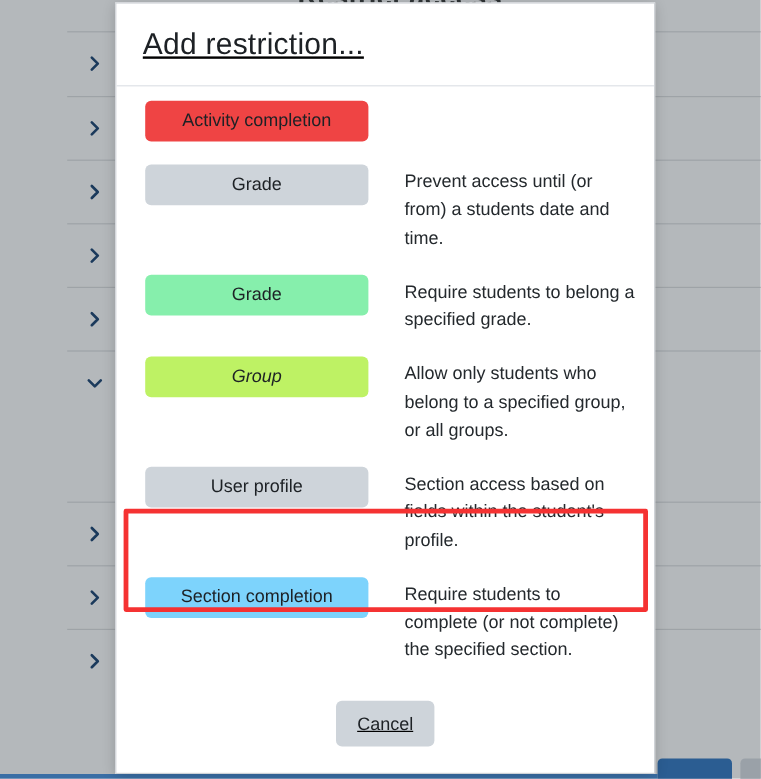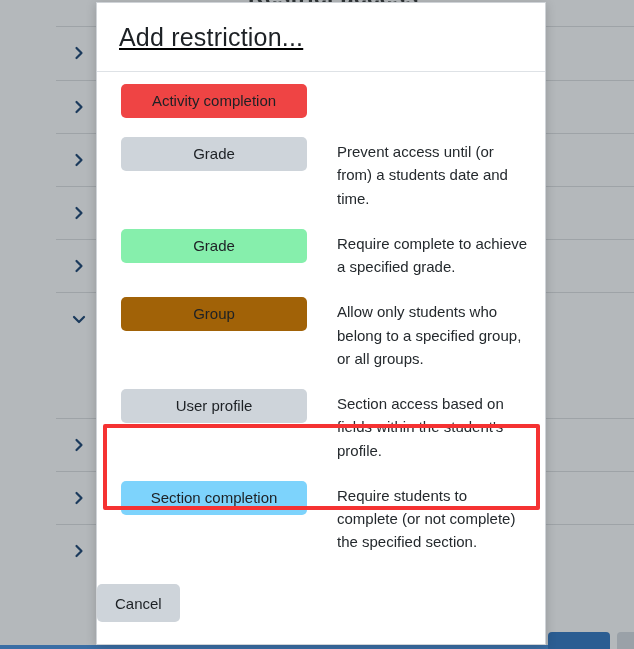--- a/index.html
+++ b/index.html
@@ -190,22 +190,23 @@
     border: 4px solid #f53232;
     border-radius: 2px;
     pointer-events: none;
     z-index: 20;
   }
 
   .modal-footer {
     flex: 0 0 auto;
     padding: 8px 0 22px 0;
     display: flex;
-    justify-content: flex-start;
+    justify-content: center;
     align-items: center;
+    text-decoration: underline;
   }
 
   .cancel-btn {
     min-width: 74px;
     height: 38px;
     background: #ced4da;
     border: none;
     border-radius: 5px;
     font-size: 15px;
     color: #1d2125;
@@ -310,24 +311,24 @@
       <div class="opt-list" id="opt-list">
           <div class="opt-row">
             <button class="opt-btn" style="background: #ef4444;">Activity completion</button>
           </div>
           <div class="opt-row">
             <button class="opt-btn" style="background: rgb(206, 212, 218);">Grade</button>
             <div class="opt-desc">Prevent access until (or from) a students date and time.</div>
           </div>
           <div class="opt-row">
             <button class="opt-btn" style="background: #86efac;">Grade</button>
-            <div class="opt-desc">Require complete to achieve a specified grade.</div>
-          </div>
-          <div class="opt-row">
-            <button class="opt-btn" style="background: #a16207;">Group</button>
+            <div class="opt-desc">Require students to belong a specified grade.</div>
+          </div>
+          <div class="opt-row">
+            <button class="opt-btn" style="background: #bef264; font-style: italic;">Group</button>
             <div class="opt-desc">Allow only students who belong to a specified group, or all groups.</div>
           </div>
           <div class="opt-row">
             <button class="opt-btn" style="background: rgb(206, 212, 218); text-align: center;">User profile</button>
             <div class="opt-desc">Section access based on fields within the student's profile.</div>
           </div>
           <div class="opt-row">
             <button class="opt-btn" style="background: #7dd3fc;">Section completion</button>
             <div class="opt-desc">Require students to complete (or not complete) the specified section.</div>
           </div>

